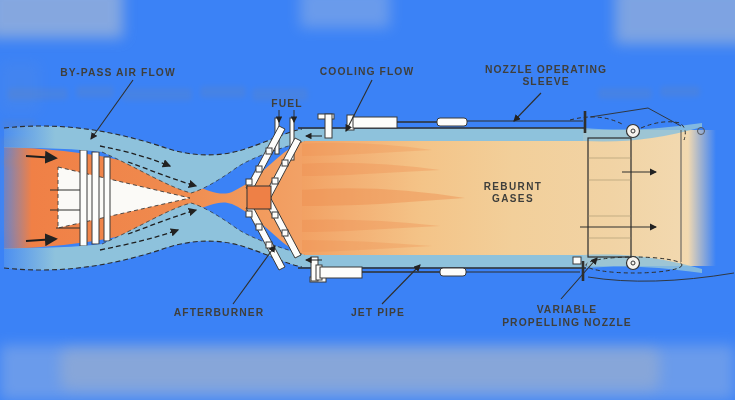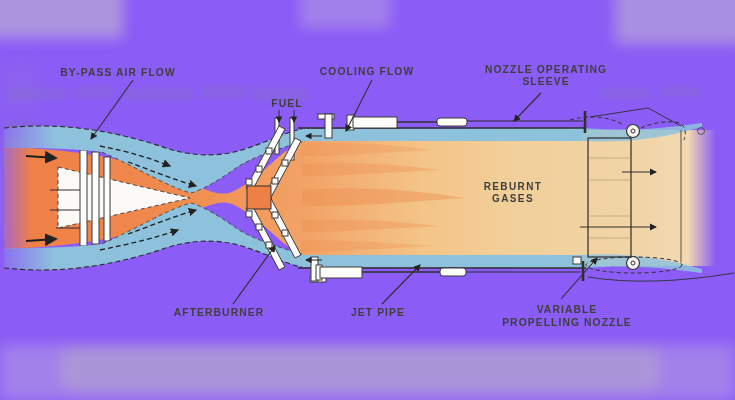--- a/index.html
+++ b/index.html
@@ -1,16 +1,16 @@
 <!DOCTYPE html>
 <html><head>
 <meta charset="utf-8">
 <style>
   html,body{margin:0;padding:0;background:#e9e7e4;}
-  .stage{position:relative;width:735px;height:400px;background:#8b5cf6;overflow:hidden;
+  .stage{position:relative;width:735px;height:400px;background:#3b82f6;overflow:hidden;
          font-family:"Liberation Sans", sans-serif;}
   svg{position:absolute;inset:0;display:block;}
   .lbl{fill:#3f3f3c;font-family:"Liberation Sans",sans-serif;font-size:10.3px;
        font-weight:700;letter-spacing:1.1px;}
   .lbl-sm{font-size:10px;letter-spacing:1.4px;}
   .ln{stroke:#2f2f2c;fill:none;}
   .metal{fill:#fdfdfb;stroke:#3a3a3a;stroke-width:1;}
 </style>
 </head>
 <body>

